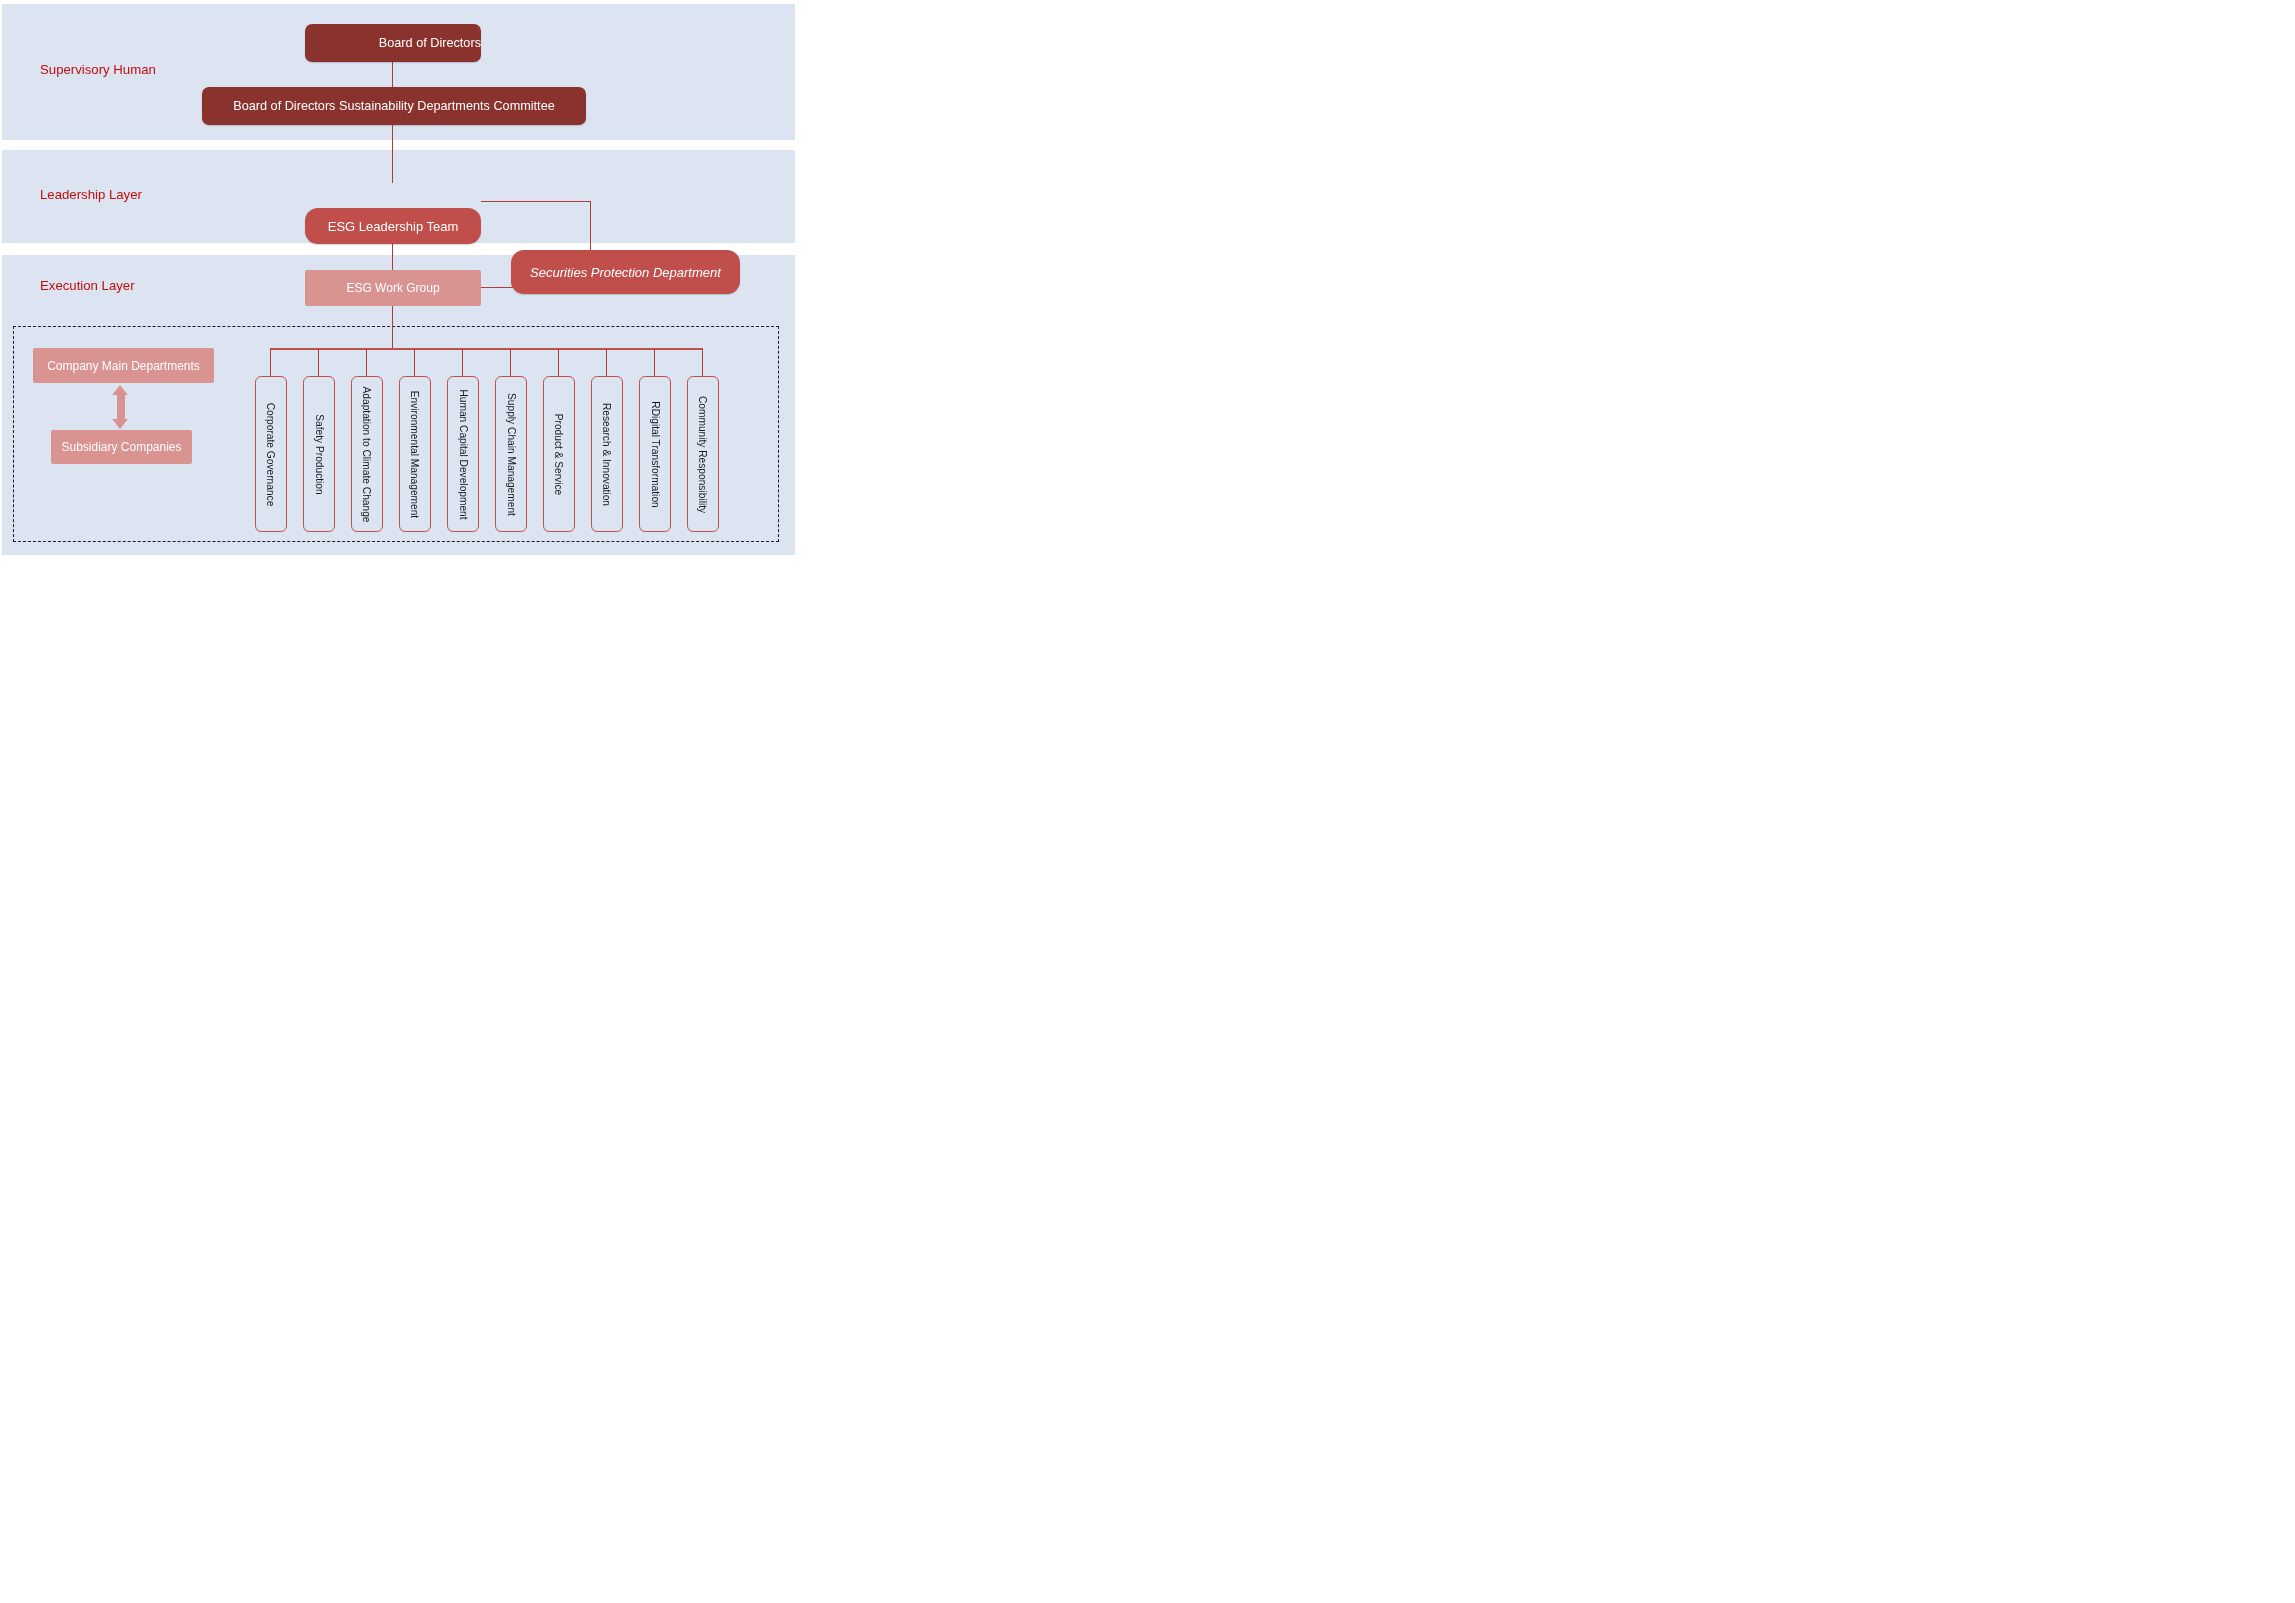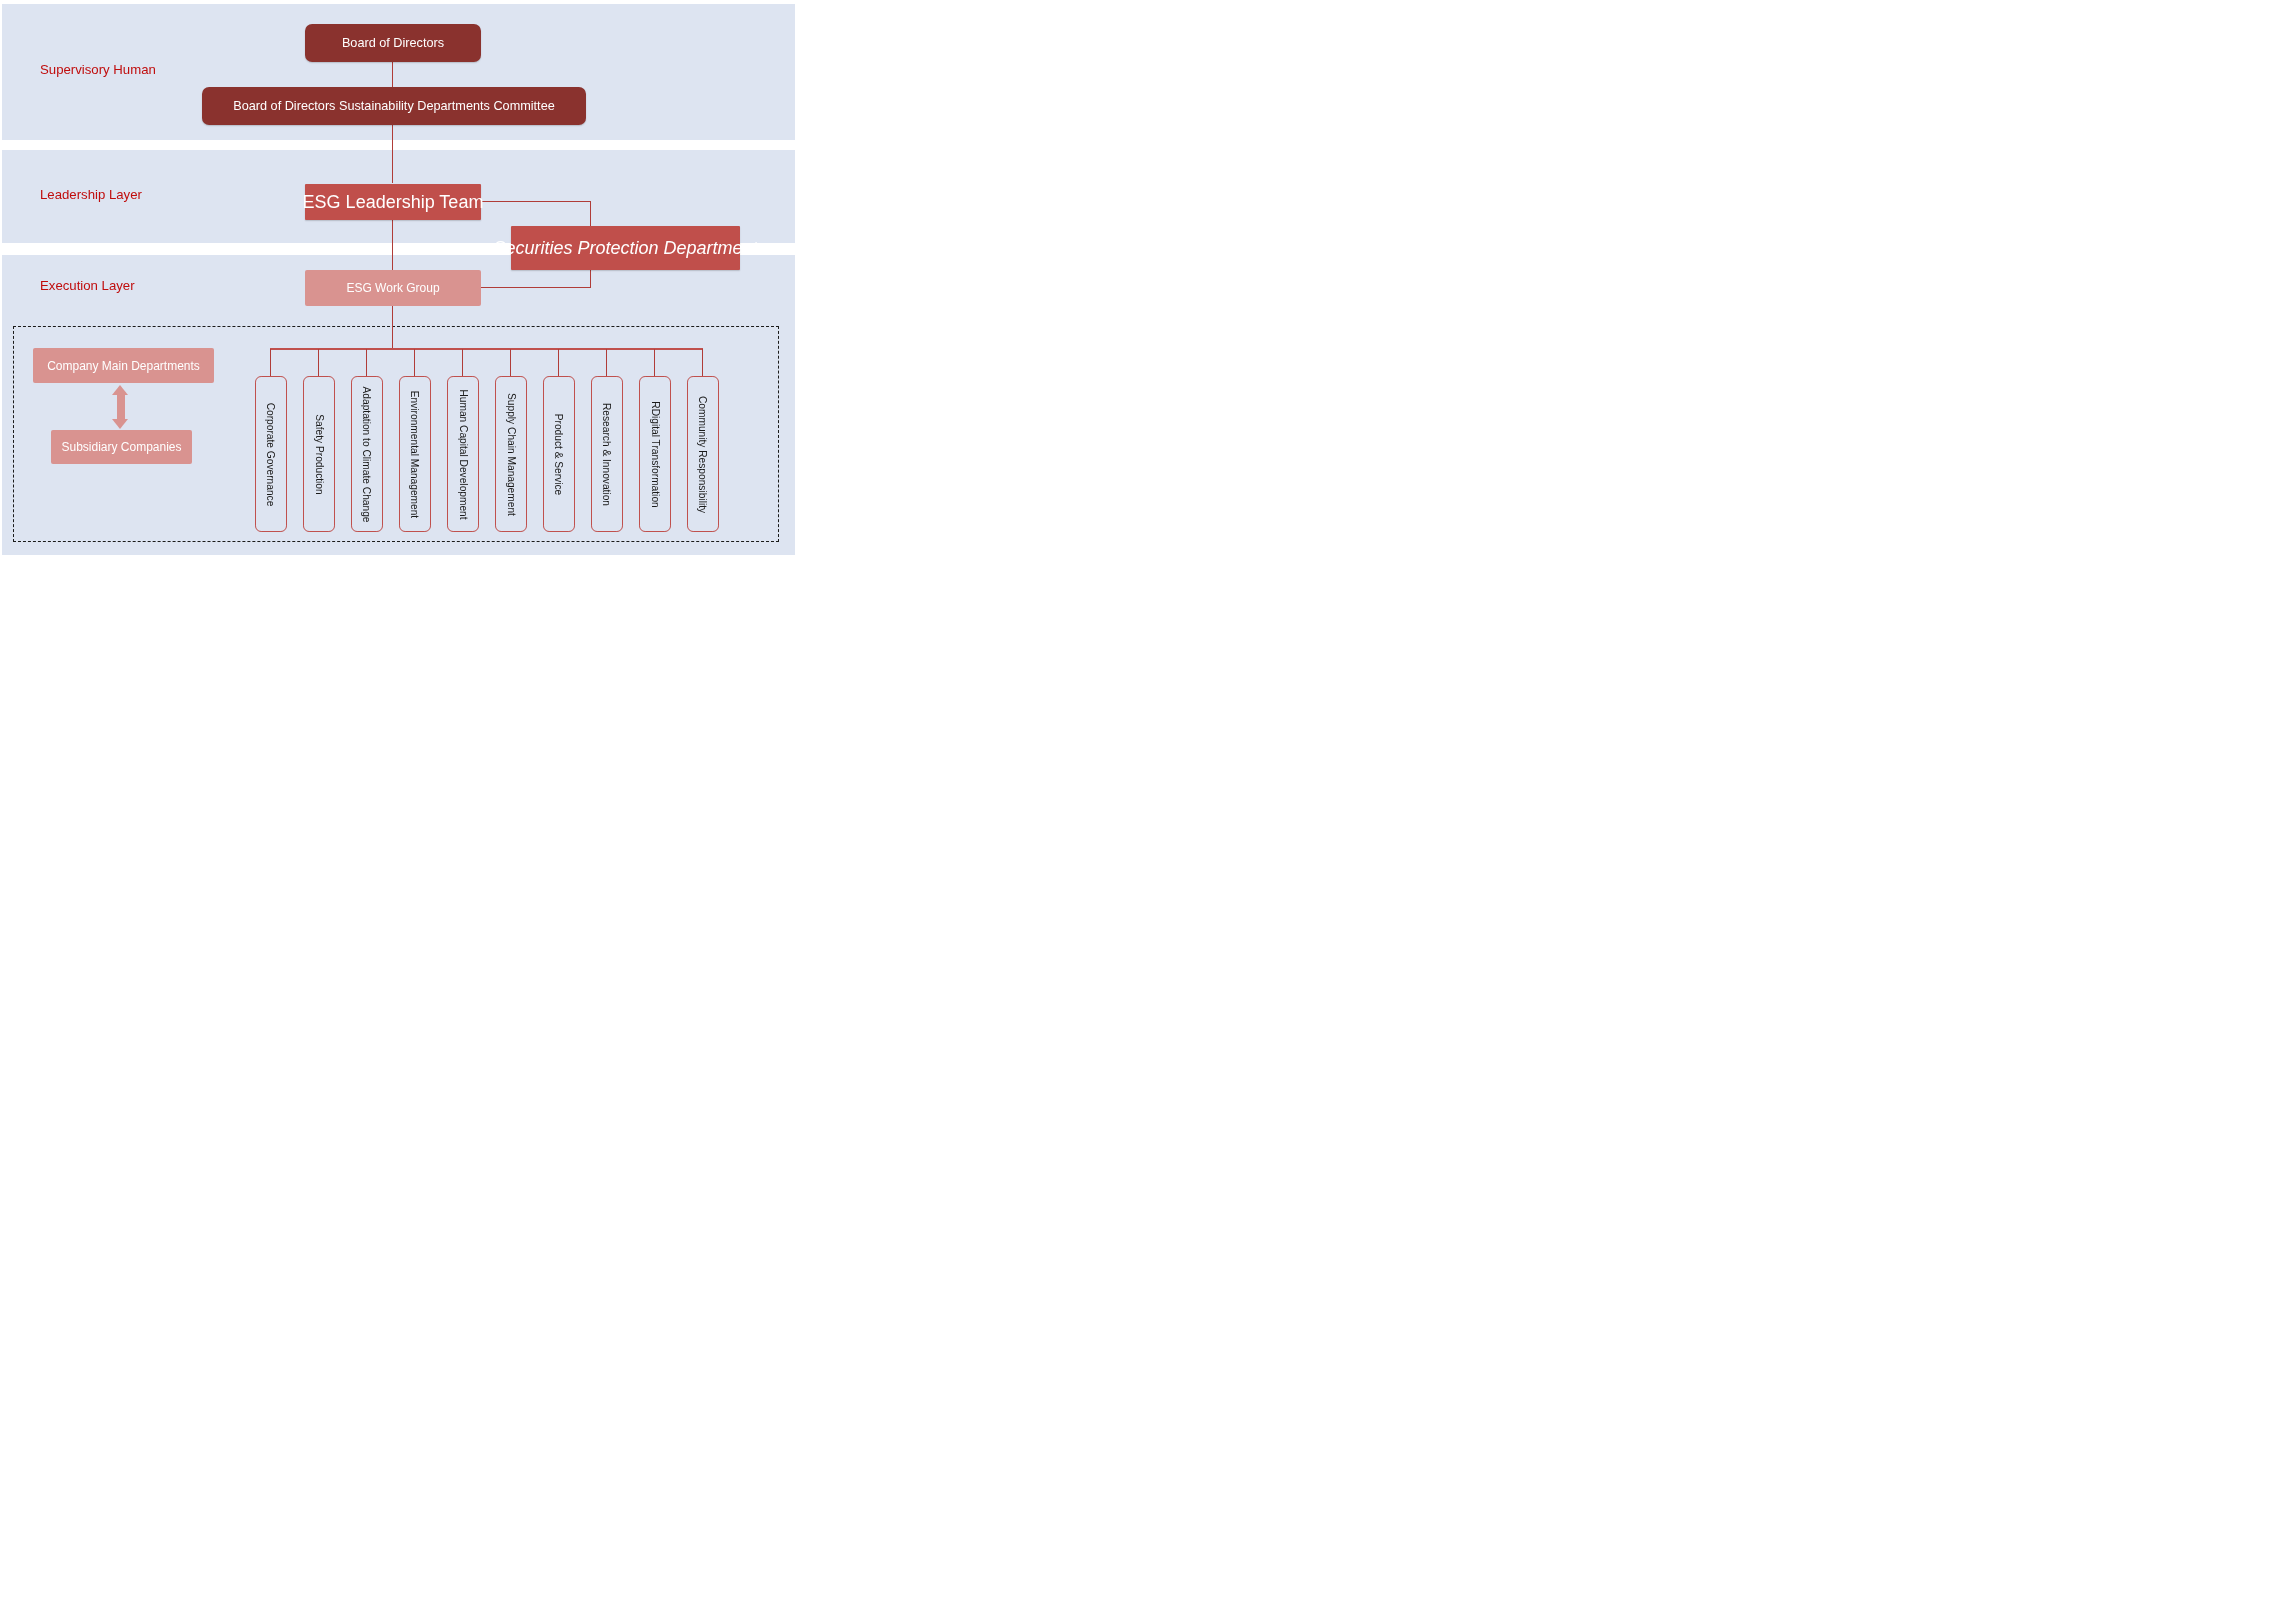--- a/index.html
+++ b/index.html
@@ -29,23 +29,23 @@
   }
   .lbl1{top:62px;}
   .lbl2{top:187px;}
   .lbl3{top:278px;}
   .node{
     position:absolute;display:flex;align-items:center;justify-content:center;
     color:#fff;text-align:center;z-index:5;white-space:nowrap;
     box-shadow:0 1px 1.5px rgba(0,0,0,0.18);
   }
   .dark{background:var(--dark-red);border-radius:7.1px;font-size:12.7px;}
-  .mid{background:var(--mid-red);border-radius:1px;font-size:18px;}
+  .mid{background:var(--mid-red);border-radius:13px;font-size:13px;margin-top:24px;}
   .pinkbox{background:var(--pink);border-radius:2px;font-size:12px;box-shadow:none;}
-  .n-board{left:305px;top:24.4px;width:176px;height:38px;}
+  .n-board{left:305px;top:24.4px;width:176px;height:38px;justify-content:flex-end;}
   .n-committee{left:202px;top:87px;width:384px;height:38px;}
   .n-esglt{left:305px;top:184px;width:176px;height:36px;}
   .n-sec{left:511px;top:226px;width:229px;height:44px;font-style:italic;}
   .n-esgwg{left:305px;top:270px;width:176px;height:36px;}
   .n-company{left:33px;top:348px;width:181px;height:35px;}
   .n-subsidiary{left:51px;top:430px;width:141px;height:34px;}
   .conn{position:absolute;background:var(--line-red);z-index:2;}
   .v1{left:392px;top:62px;width:1px;height:25px;}
   .v2{left:392px;top:125px;width:1px;height:58px;}
   .v3{left:392px;top:220px;width:1px;height:50px;}

